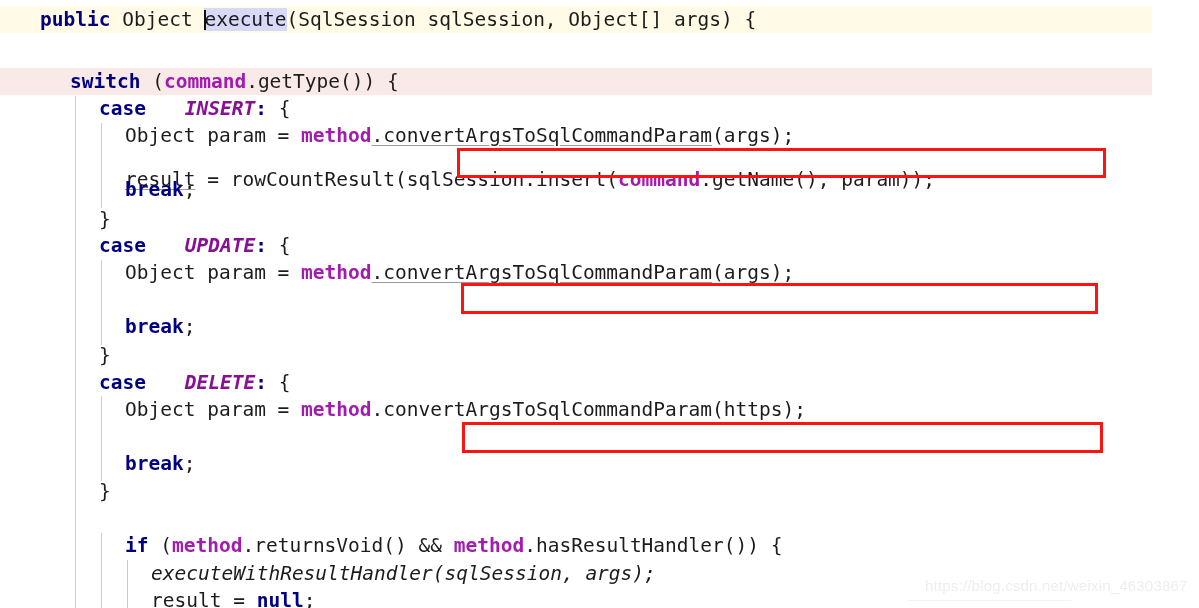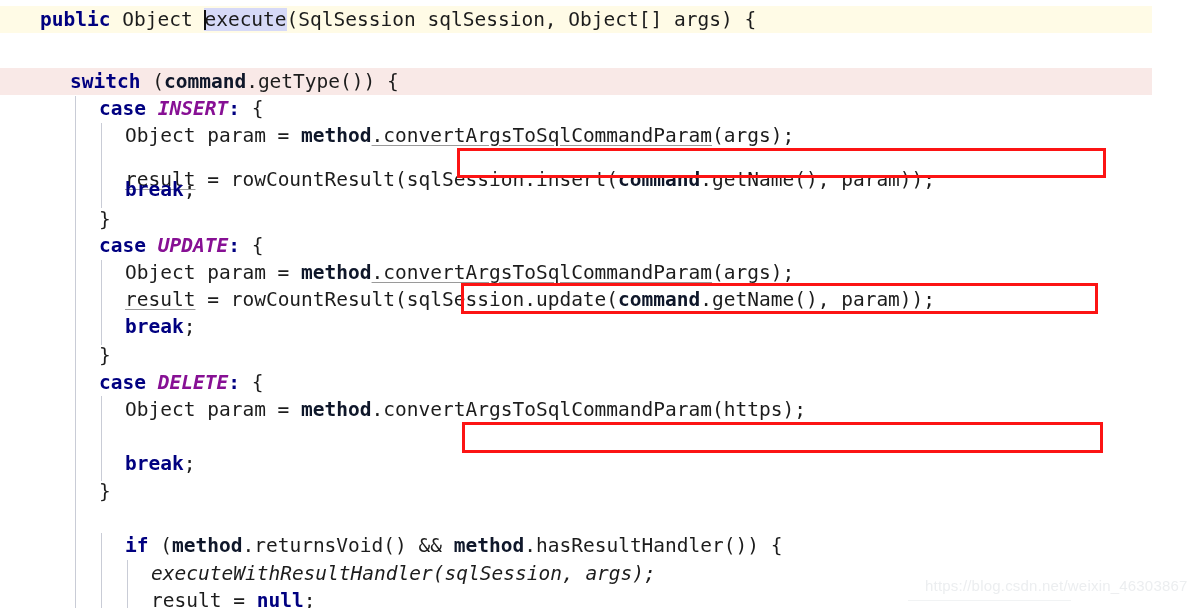--- a/index.html
+++ b/index.html
@@ -49,22 +49,22 @@
     position: absolute;
     left: 0;
     width: 1152px;
     height: 27px;
   }
   .band-caret   { background: #fffbe6; }
   .band-switch  { background: #f9e9e7; }
 
   
   .kw      { color: #000080; font-weight: bold; }
-  .const   { color: #871094; font-weight: bold; font-style: italic; }
-  .field   { color: #0f172a; font-weight: bold; }
+  .const   { color: #871094; font-weight: bold; font-style: italic; margin-left: 27px; }
+  .field   { color: #a21caf; font-weight: bold; }
   .plain   { color: #1c1c1c; }
   .ul      { text-decoration: underline; text-decoration-color: #9a9a9a; text-underline-offset: 3px; }
 
   
   .sel {
     background: #d6d9f7;
   }
   .caret {
     display: inline-block;
     width: 0;
@@ -152,23 +152,20 @@
     </div>
 
     <div class="line" style="top:232px;">
       <span class="txt" style="left:99px;"><span class="kw">case</span> <span class="const">UPDATE</span><span class="kw">:</span> <span class="plain">{</span></span>
     </div>
 
     <div class="line" style="top:259px;">
       <span class="txt" style="left:125px;"><span class="plain">Object param = </span><span class="field">method</span><span class="plain ul">.convertArgsToSqlCommandParam</span><span class="plain">(args);</span></span>
     </div>
 
-    <div class="line" style="top:286px;">
-      <span class="txt" style="left:125px;"><span class="plain ul">result</span><span class="plain"> = rowCountResult(sqlSession.update(</span><span class="field">command</span><span class="plain">.getName(), param));</span></span>
-    </div>
 
     <div class="line" style="top:313px;">
       <span class="txt" style="left:125px;"><span class="kw">break</span><span class="plain">;</span></span>
     </div>
 
     <div class="line" style="top:342px;">
       <span class="txt" style="left:99px;"><span class="plain">}</span></span>
     </div>
 
     <div class="line" style="top:369px;">

